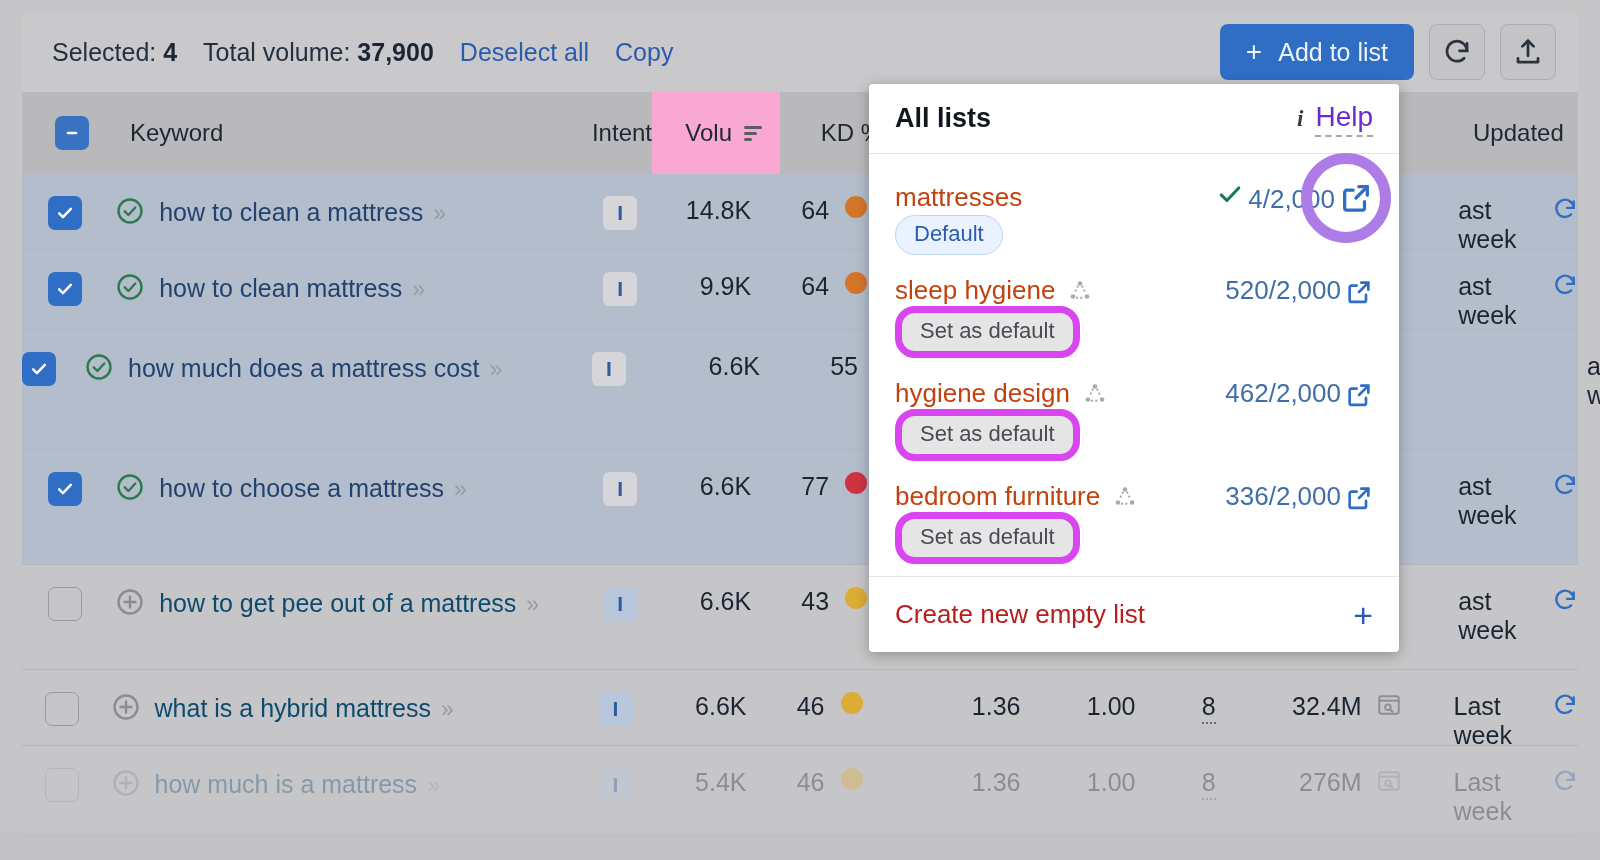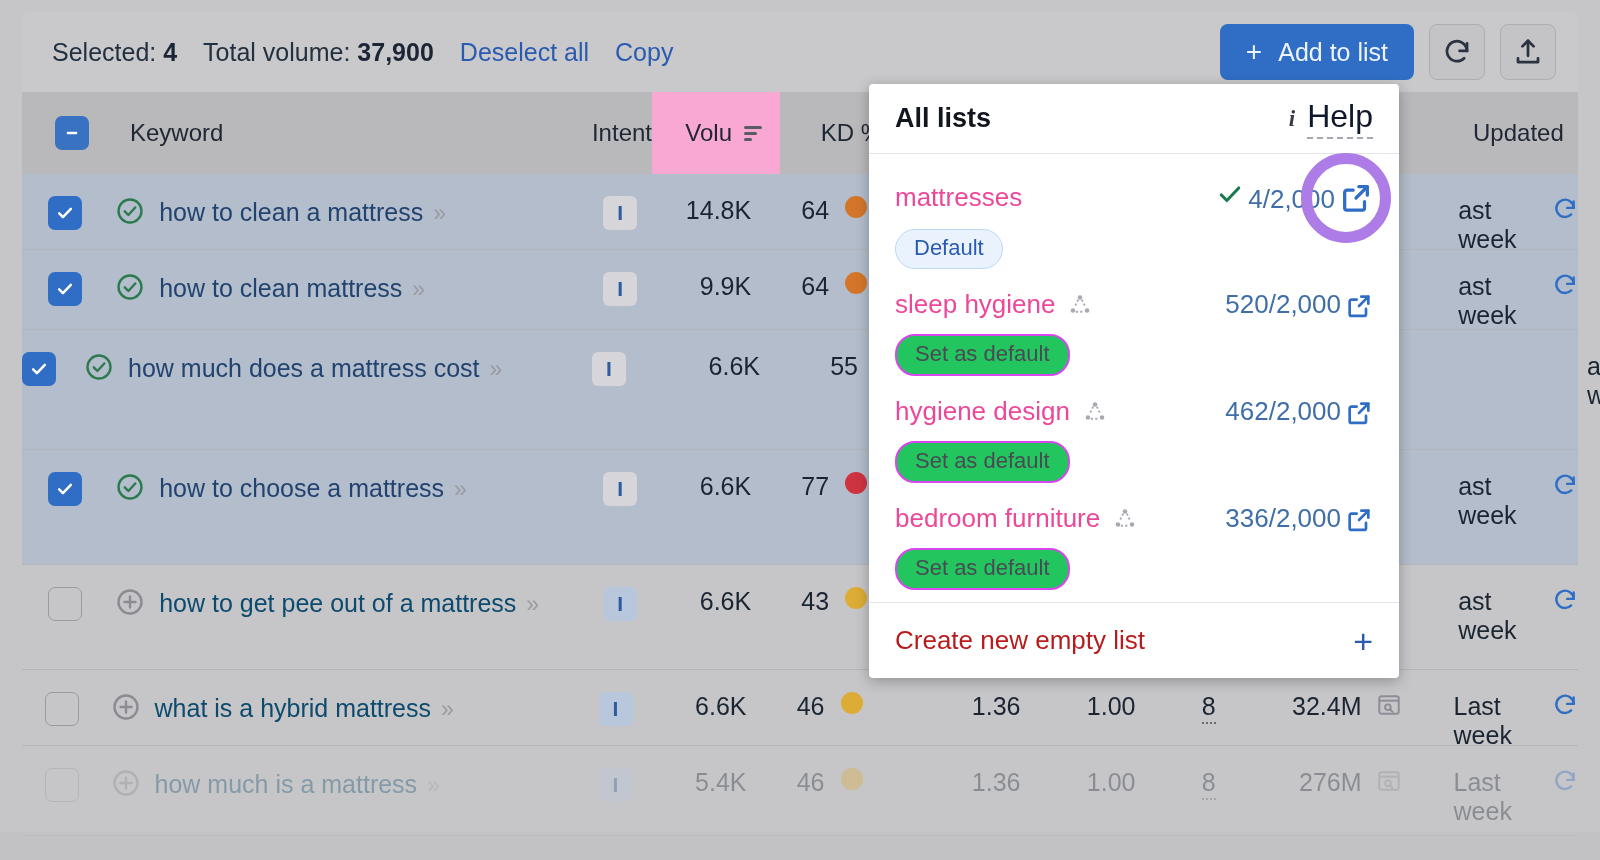--- a/index.html
+++ b/index.html
@@ -113,37 +113,37 @@
     box-shadow: 0 3px 14px rgba(0,0,0,.28);
     z-index: 50;
   }
   .dd-head {
     height: 70px; display: flex; align-items: center;
     padding: 0 26px; border-bottom: 1px solid #e3e3e8;
   }
   .dd-title { font-size: 27px; font-weight: bold; color: #11161f; }
   .dd-help { margin-left:auto; display:flex; align-items:center; gap:12px; cursor:pointer;}
   .dd-help .info { font-style: italic; font-weight: bold; font-size: 23px; color:#3b3b44; font-family:"Liberation Serif", serif;}
-  .dd-help .htxt { font-size: 32px; color: #0f172a; border-bottom: 2px dashed #a6a6ae; padding-bottom:2px;}
+  .dd-help .htxt { font-size: 28px; color: #6d28d9; border-bottom: 2px dashed #a6a6ae; padding-bottom:2px;}
 
   .dd-body { padding: 12px 0 6px; }
   .dd-item { padding: 14px 26px 6px; }
   .dd-row1 { display:flex; align-items:center; }
-  .dd-name { font-size: 26px; color:#ec4899; }
+  .dd-name { font-size: 26px; color:#c2410c; }
   .dd-share { margin-left: 12px; display:inline-flex; }
   .dd-meta { margin-left:auto; display:flex; align-items:flex-end; gap:4px; }
   .dd-check { color:#1a7a4f; font-size: 26px; font-weight:bold; }
   .dd-count { font-size: 26px; color:#3f6ea8; }
   .dd-ext { display:inline-flex; cursor:pointer; }
   .tag {
-    display:inline-block; margin-top: 14px; padding: 5px 18px 7px;
+    display:inline-block; padding: 5px 18px 7px;
     border-radius: 20px; font-size: 22px;
   }
   .tag.default { background:#eaf3fd; border:1px solid #bcd9f3; color:#2a5bb0; }
-  .tag.setdef  { background:#22c55e;    border:2px solid #d946ef; color:#4a4a55; cursor:pointer; }
+  .tag.setdef  { background:#e5e5e5;    border:7px solid #d946ef; color:#4a4a55; cursor:pointer; }
 
   .dd-foot {
     border-top: 1px solid #e3e3e8; height: 76px;
     display:flex; align-items:center; padding: 0 26px;
     cursor:pointer;
   }
   .dd-create { font-size: 26px; color:#b91c1c; }
   .dd-plus { margin-left:auto; font-size:34px; color:#2a5bb0; line-height:1; }
 
   

